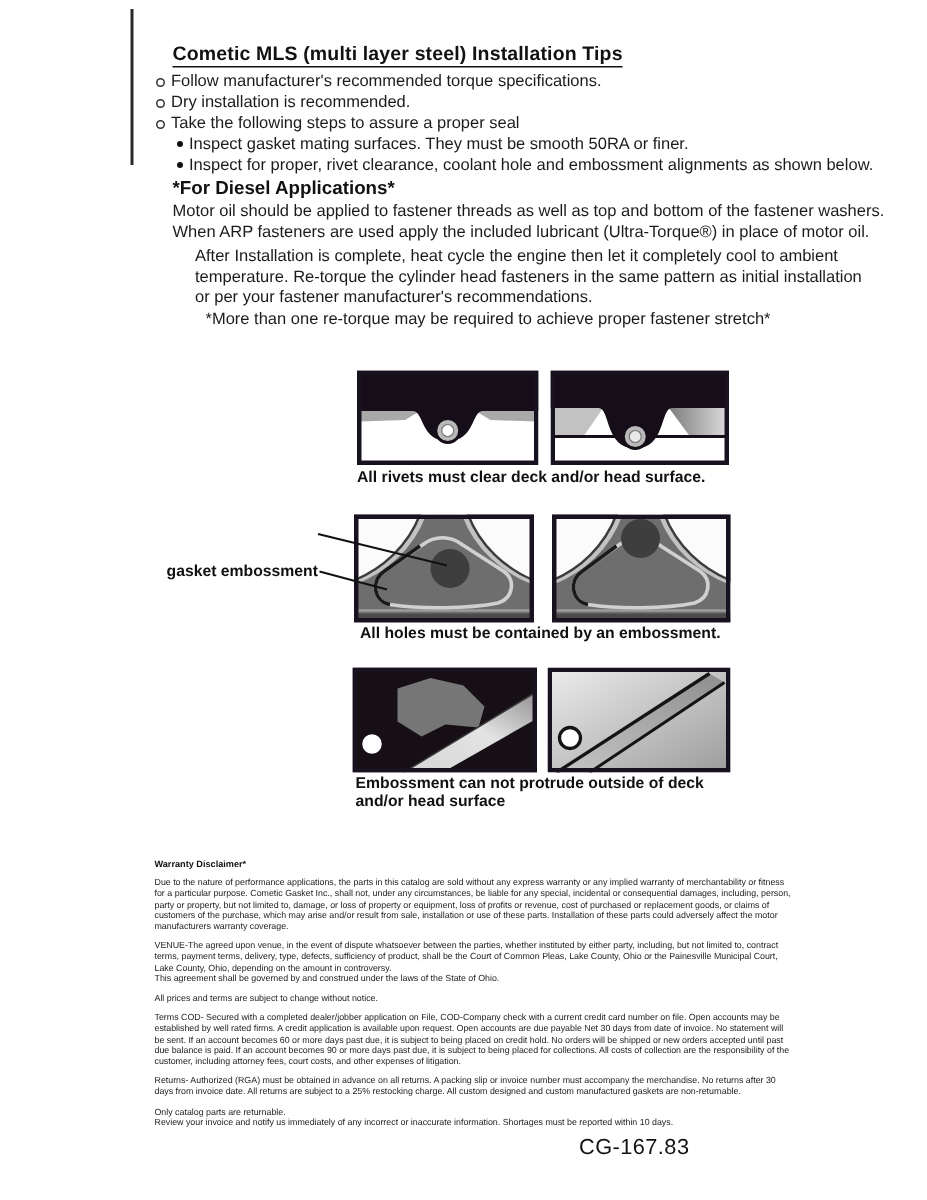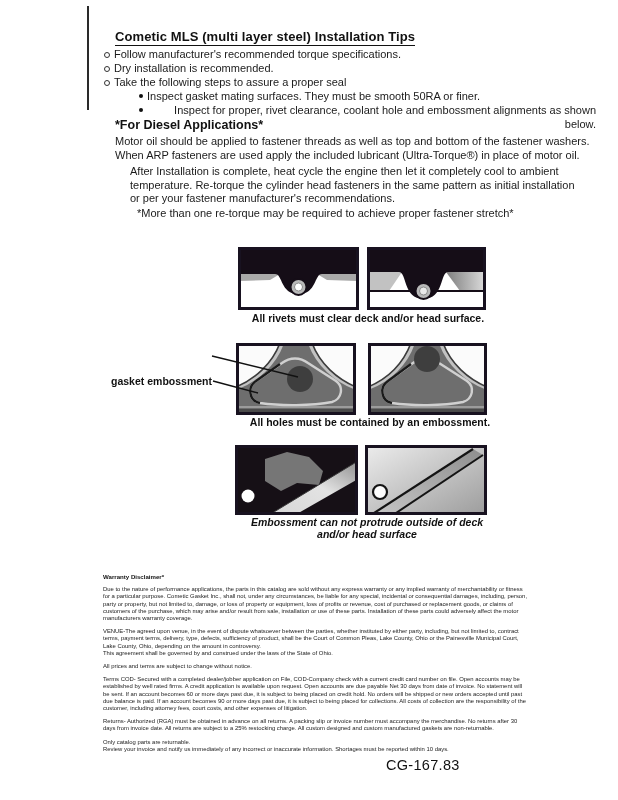--- a/index.html
+++ b/index.html
@@ -7,28 +7,28 @@
     position:relative;width:618px;height:800px;background:#ffffff;
     font-family:"Liberation Sans","DejaVu Sans",sans-serif;color:#1b1b1b;
     overflow:hidden;margin:0 auto;
   }
   .abs{position:absolute;}
   .preline{white-space:pre-line;}
   
   .doc-title{font-size:13px;font-weight:bold;color:#111;border-bottom:1.6px solid #111;padding-bottom:1px;letter-spacing:.1px;}
   .bullets{left:104px;top:47px;width:492px;}
   .b-row{display:flex;align-items:flex-start;font-size:11px;line-height:14px;text-align:right;}
-  .b-row.sub{margin-left:35px;}
+  .b-row.sub{margin-left:14px;}
   .marker{flex:0 0 auto;margin:4.5px 4px 0 0;width:4px;height:4px;border-radius:50%;border:1px solid #333;background:transparent;}
   .b-row.sub .marker{width:4px;height:4px;border:none;background:#111;margin-top:5px;}
   .h2{font-size:12.5px;font-weight:bold;color:#111;}
   .para{font-size:11px;line-height:13.5px;}
   
   .rw-label{font-size:18px;font-weight:600;color:#222;text-align:center;letter-spacing:.4px;margin-top:16px;}
-  .caption{font-size:10.5px;font-weight:bold;color:#111;line-height:11.5px;text-align:center;}
+  .caption{font-size:10.5px;font-weight:bold;color:#111;line-height:11.5px;}
   .side-label{font-size:10.5px;font-weight:bold;color:#111;text-align:right;line-height:10.5px;}
   .panel{position:absolute;}
   .panel svg{display:block;}
   
   .legal{left:103px;top:573px;width:425px;font-size:5.9px;line-height:7.2px;color:#222;}
   .legal h3{font-size:6.1px;font-weight:bold;margin:0 0 6px 0;color:#111;}
   .legal p{margin:0 0 6px 0;}
   .footer-code{font-size:14.5px;color:#111;letter-spacing:.3px;}
   .edge-line{left:87px;top:6px;width:1.5px;height:104px;background:#2a2a2a;}
 </style>
@@ -189,21 +189,21 @@
       </defs>
       <rect x="0" y="0" width="122" height="70" fill="url(#bgw)"></rect>
       <polygon points="6,70 108,4 118,10 28,70" fill="url(#bandw)"></polygon>
       <line x1="6" y1="70" x2="108" y2="4" stroke="#141414" stroke-width="2.2"></line>
       <line x1="28" y1="70" x2="118" y2="10" stroke="#141414" stroke-width="2"></line>
       <circle cx="15" cy="47" r="7" fill="#fdfdfd" stroke="#141414" stroke-width="2.2"></circle>
       <rect x="1.5" y="1.5" width="119" height="67" fill="none" stroke="#181220" stroke-width="3"></rect>
     </svg>
   </div>
 
-  <div class="abs caption preline" style="left:237px;top:517px;width:260px;font-style:italic;">Embossment can not protrude outside of deck
+  <div class="abs caption preline" style="left:237px;top:517px;width:260px;">Embossment can not protrude outside of deck
 and/or head surface</div>
 
   <div class="abs legal">
     <h3>Warranty Disclaimer*</h3>
     <p class="preline">Due to the nature of performance applications, the parts in this catalog are sold without any express warranty or any implied warranty of merchantability or fitness for a particular purpose.  Cometic Gasket Inc., shall not, under any circumstances, be liable for any special, incidental or consequential damages, including, person, party or property, but not limited to, damage, or loss of property or equipment, loss of profits or revenue, cost of purchased or replacement goods, or claims of customers of the purchase, which may arise and/or result from sale, installation or use of these parts.  Installation of these parts could adversely affect the motor manufacturers warranty coverage.</p>
     <p class="preline">VENUE-The agreed upon venue, in the event of dispute whatsoever between the parties, whether instituted by either party, including, but not limited to, contract terms, payment terms, delivery, type, defects, sufficiency of product, shall be the Court of Common Pleas, Lake County, Ohio or the Painesville Municipal Court, Lake County, Ohio, depending on the amount in controversy.
 This agreement shall be governed by and construed under the laws of the State of Ohio.</p>
     <p class="preline">All prices and terms are subject to change without notice.</p>
     <p class="preline">Terms COD- Secured with a completed dealer/jobber application on File, COD-Company check with a current credit card number on file.  Open accounts may be established by well rated firms.  A credit application is available upon request.  Open accounts are due payable Net 30 days from date of invoice.  No statement will be sent.  If an account becomes 60 or more days past due, it is subject to being placed on credit hold.  No orders will be shipped or new orders accepted until past due balance is paid.  If an account becomes 90 or more days past due, it is subject to being placed for collections.  All costs of collection are the responsibility of the customer, including attorney fees, court costs, and other expenses of litigation.</p>
     <p class="preline">Returns- Authorized (RGA) must be obtained in advance on all returns.  A packing slip or invoice number must accompany the merchandise.  No returns after 30 days from invoice date.  All returns are subject to a 25% restocking charge.  All custom designed and custom manufactured gaskets are non-returnable.</p>

